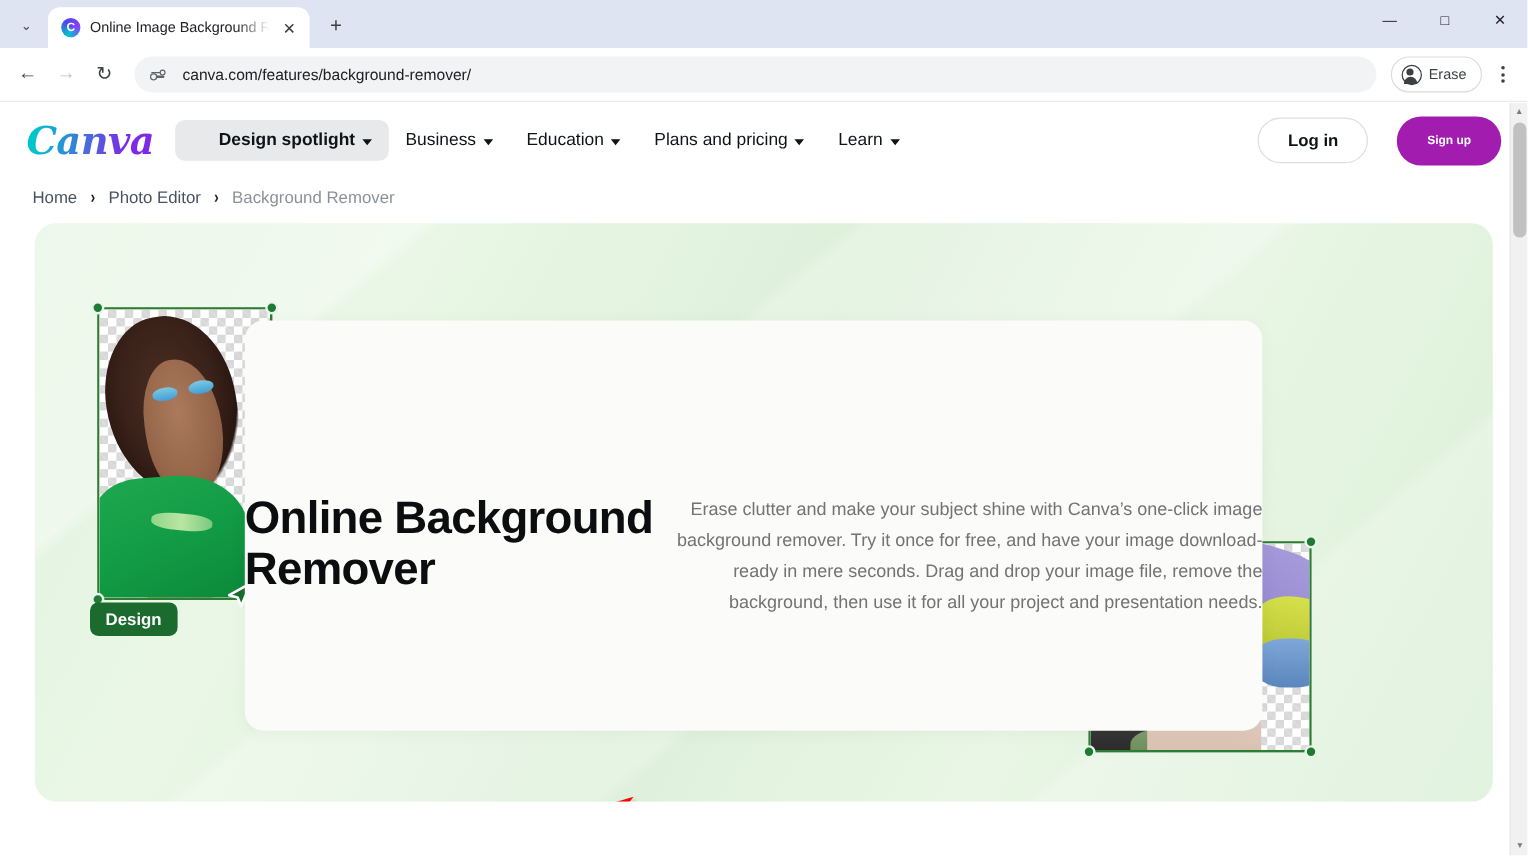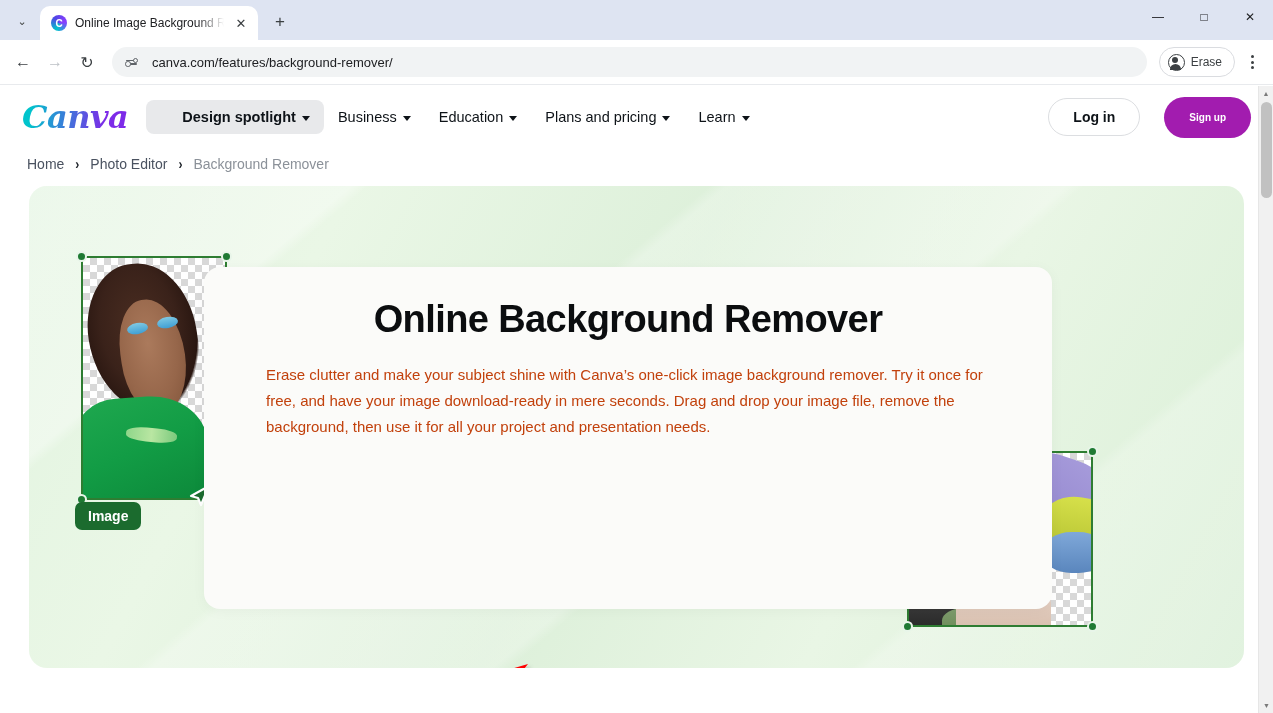--- a/index.html
+++ b/index.html
@@ -294,29 +294,29 @@
   .al-green {
     left: 18%; bottom: -8%; width: 30%; height: 18%;
     background: linear-gradient(#7f9e6f, #65824f); border-radius: 40% 30% 0 0;
   }
 
   
   .content-card {
     position: absolute; left: 175px; top: 81px; width: 848px; height: 342px;
     background: #fbfbf9; border-radius: 16px; z-index: 5;
     box-shadow: 0 2px 14px rgba(0,0,0,.04);
-    display: flex; flex-direction: column; align-items: center;
+    display: flex; align-items: center;
     padding-top: 31px;
   }
   .hero-title {
     font-size: 38px; font-weight: bold; color: #0b0d0f; letter-spacing: -0.6px;
   }
   .hero-sub {
-    margin-top: 21px; width: 724px; text-align: left; font-size: 15px;
-    line-height: 26px; color: #c2410c;
+    margin-top: 21px; width: 724px; text-align: right; font-size: 15px;
+    line-height: 26px; color: #737373;
   }
   .upload-zone {
     margin-top: 22px; display: flex; flex-direction: column; align-items: center;
     border: 4px solid #ff0000; padding: 16px 22px 14px; border-radius: 2px;
     background: transparent;
   }
   .btn-upload {
     background: #8b3dff; color: #fff; border: none; border-radius: 24px;
     padding: 13px 23px 13px 18px; font-size: 15px; font-weight: bold;
     display: flex; align-items: center; gap: 11px;
@@ -438,21 +438,21 @@
             <div class="am-neck"></div>
           </div>
           <div class="handle h-tl"></div>
           <div class="handle h-tr"></div>
           <div class="handle h-bl"></div>
           <div class="handle h-br"></div>
         </div>
         <svg class="cursor-tri" style="left:104px; top:228px; width:26px; height:26px;" viewBox="0 0 26 26">
           <path d="M24 2 L6 12 L13 14 L16 21 Z" fill="#1b6b2e" stroke="#ffffff" stroke-width="2.2" stroke-linejoin="round"></path>
         </svg>
-        <div class="collab-pill" style="left:-6px; top:246px;">Image</div>
+        <div class="collab-pill" style="left:-6px; top:246px;">Design</div>
       </div>
 
       <div class="photo-card" style="left:878px; top:265px;">
         <div class="photo-frame" style="width:186px; height:176px;">
           <div class="checker"></div>
           <div class="art-lauren">
             <div class="al-p al-yellow"></div>
             <div class="al-p al-purple"></div>
             <div class="al-p al-lime"></div>
             <div class="al-p al-blue"></div>

